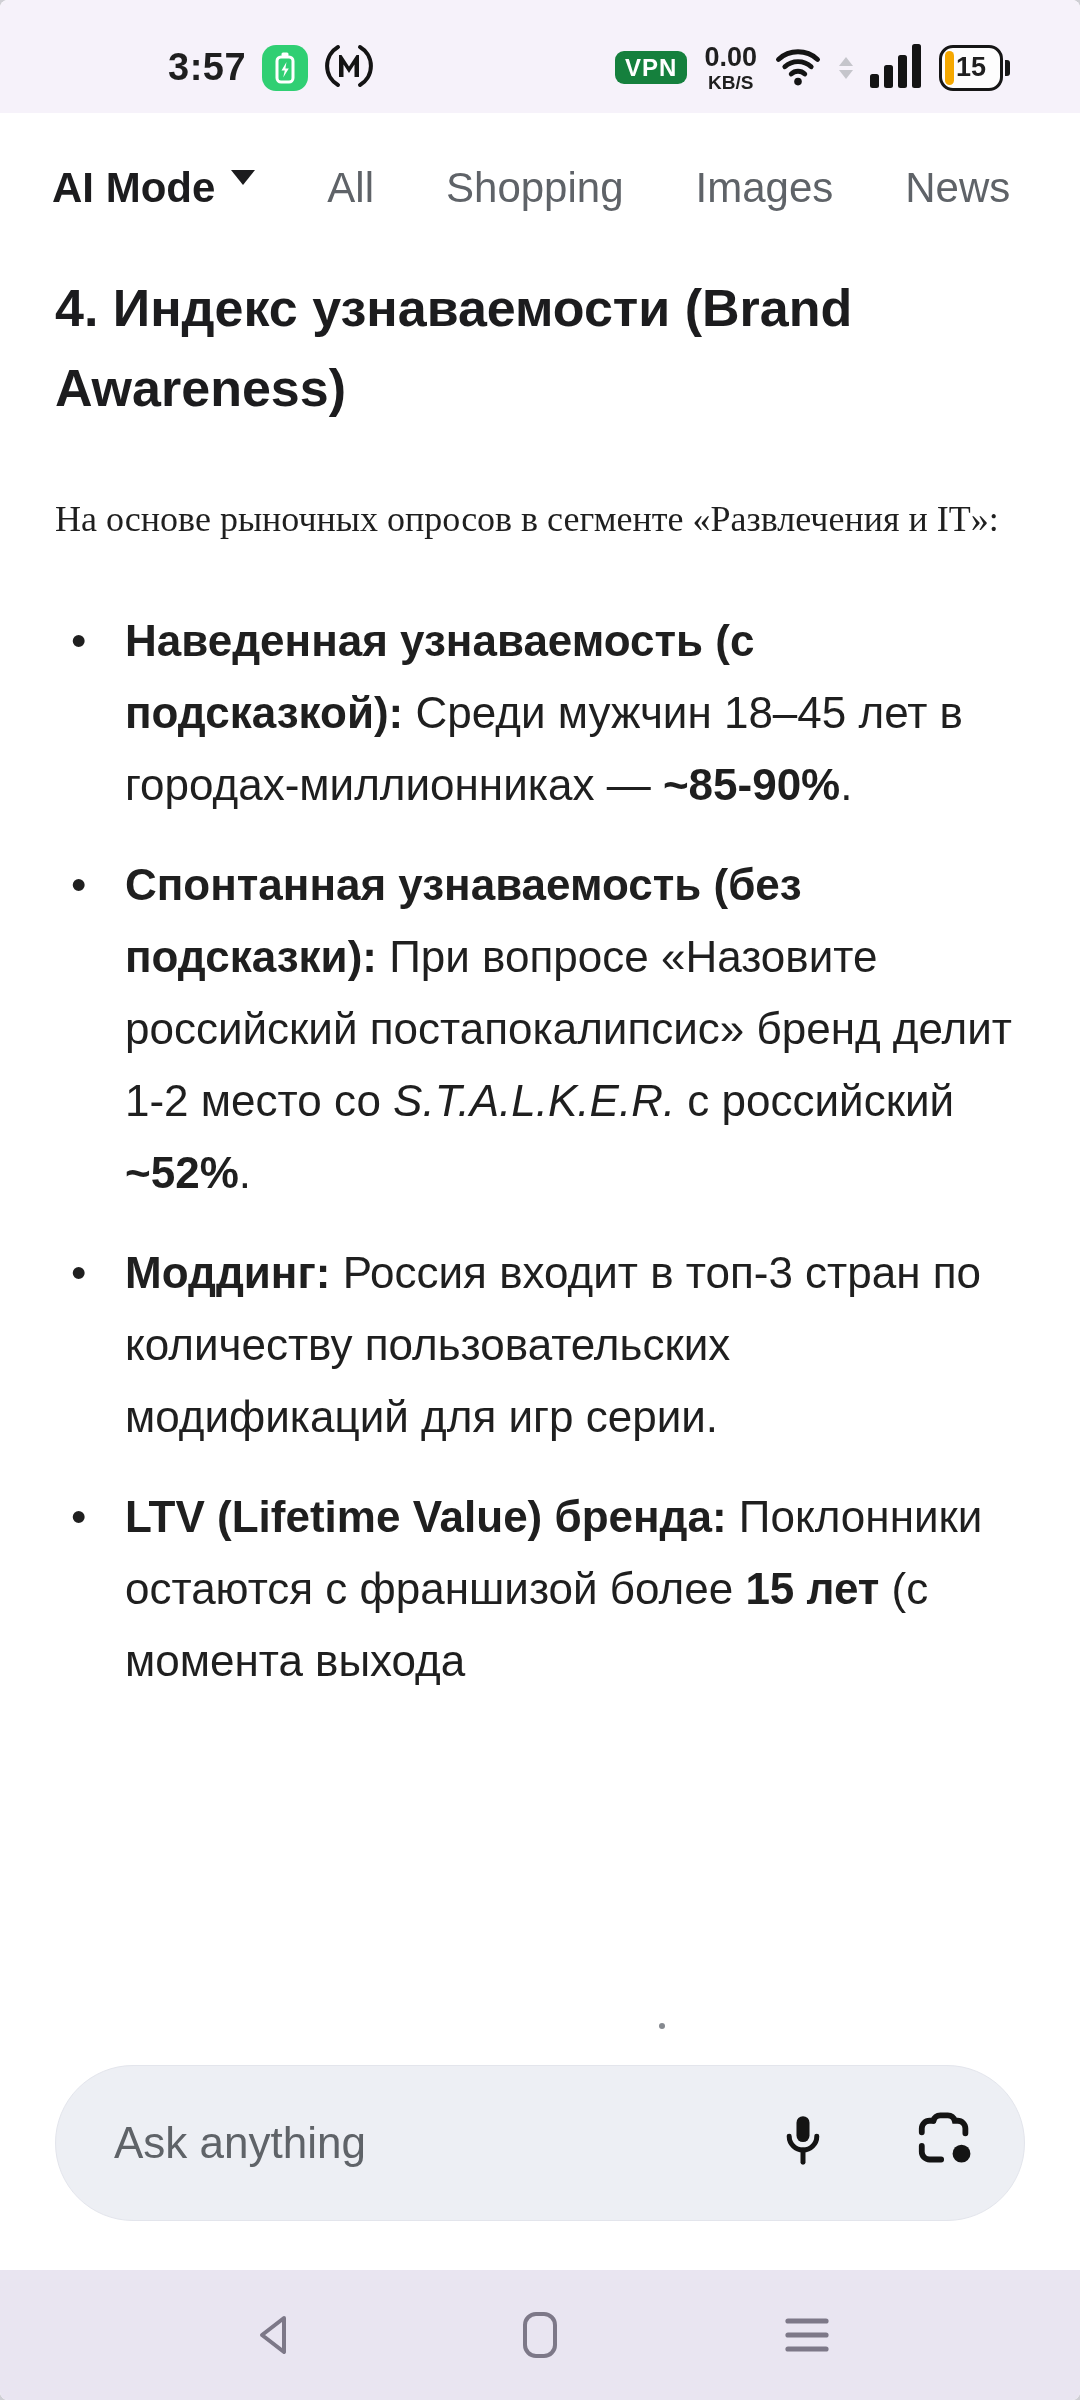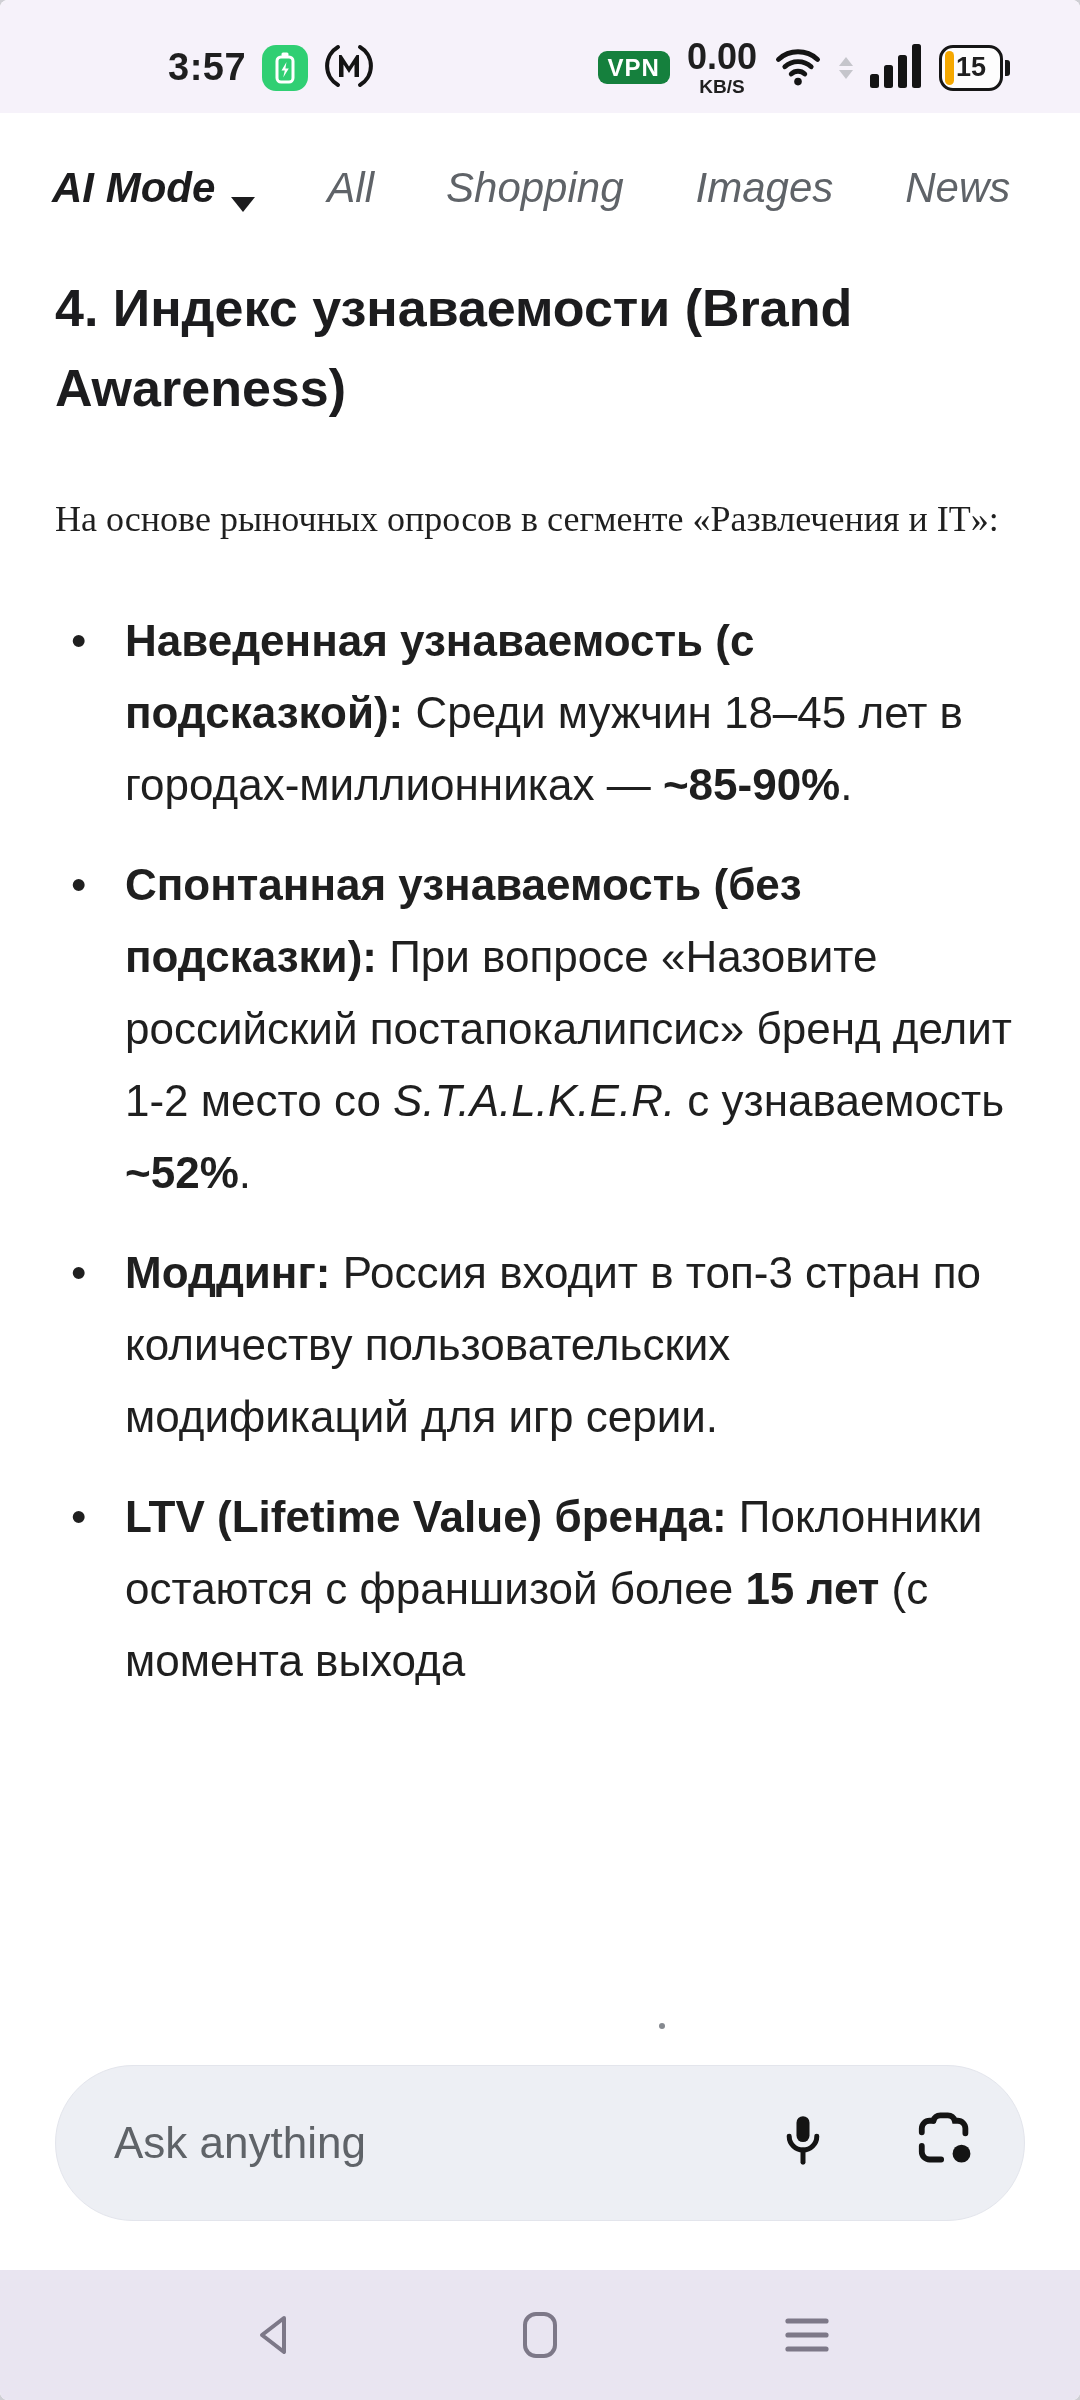--- a/index.html
+++ b/index.html
@@ -19,39 +19,39 @@
     padding:22px 70px 0 168px;
   }
   .sb-left{display:flex;align-items:center;gap:16px;}
   .sb-time{font-size:38px;font-weight:600;letter-spacing:.5px;}
   .chg-badge{width:46px;height:46px;border-radius:14px;background:var(--battery-green,#30cf73);
     display:flex;align-items:center;justify-content:center;}
   .sb-right{display:flex;align-items:center;gap:17px;}
   .vpn-badge{background:#15803d;color:#fff;font-size:24px;font-weight:700;
     padding:4px 10px;border-radius:9px;letter-spacing:1px;line-height:1;height:33px;display:flex;align-items:center;}
   .net-speed{display:flex;flex-direction:column;align-items:center;line-height:1;}
-  .net-speed .val{font-size:36px;font-weight:700;}
+  .net-speed .val{font-size:27px;font-weight:700;}
   .net-speed .unit{font-size:19px;font-weight:700;margin-top:2px;}
   .arrows{display:flex;flex-direction:column;gap:4px;align-items:center;}
   .tri{width:0;height:0;border-left:7px solid transparent;border-right:7px solid transparent;}
   .tri.up{border-bottom:9px solid #c5c5cb;}
   .tri.down{border-top:9px solid #c5c5cb;}
   .batt{position:relative;width:64px;height:46px;border:3.5px solid #161616;border-radius:14px;
     display:flex;align-items:center;justify-content:center;background:#fdfdfd;}
   .batt-fill{position:absolute;left:3px;top:3px;bottom:3px;width:9px;border-radius:5px;
     background:var(--battery-orange,#f5a800);}
   .batt-num{position:relative;font-size:27px;font-weight:600;z-index:1;}
   .batt-nub{width:5px;height:16px;background:#161616;border-radius:0 3px 3px 0;margin-left:2px;}
   .batt-wrap{display:flex;align-items:center;}
   
   .tab-bar{
     position:absolute;top:113px;left:0;width:1080px;height:140px;
     display:flex;align-items:center;gap:72px;padding:10px 50px 0 52px;background:#fff;
   }
-  .tab{font-size:42px;color:var(--text-secondary,#5f6368);display:flex;align-items:flex-end;white-space:nowrap;cursor:pointer;font-style:italic;}
+  .tab{font-size:42px;color:var(--text-secondary,#5f6368);display:flex;align-items:flex-start;white-space:nowrap;cursor:pointer;}
   .tab.active{color:#1c1c1e;font-weight:600;}
   .caret{width:0;height:0;border-left:12px solid transparent;border-right:12px solid transparent;
     border-top:15px solid #1c1c1e;margin-left:16px;margin-top:6px;}
   
   .content{position:absolute;top:253px;left:0;width:1080px;height:1778px;
     padding:0 55px;overflow:hidden;}
   .h{font-size:52px;line-height:80px;font-weight:700;margin:36px 0 55px;color:#1c1c1e;}
   .h:first-child{margin-top:15px;}
   .p{font-size:36px;line-height:72px;margin:0 0 50px;font-family:Liberation Serif, serif;}
   .bullet{display:flex;margin:0 0 28px;}
@@ -152,21 +152,21 @@
 
   <div class="content" id="content">
       <div class="h">4. Индекс узнаваемости (Brand Awareness)</div>
       <div class="p"><span>На основе рыночных опросов в сегменте «Развлечения и IT»:</span></div>
       <div class="bullet">
         <span class="marker">•</span>
         <span class="btext"><span class="b">Наведенная узнаваемость (с подсказкой): </span><span>Среди мужчин 18–45 лет в городах-миллионниках — </span><span class="b">~85-90%</span><span>.</span></span>
       </div>
       <div class="bullet">
         <span class="marker">•</span>
-        <span class="btext"><span class="b">Спонтанная узнаваемость (без подсказки): </span><span>При вопросе «Назовите российский постапокалипсис» бренд делит 1-2 место со </span><span class="i">S.T.A.L.K.E.R.</span><span> с узнаваемость </span><span class="b">~52%</span><span>.</span></span>
+        <span class="btext"><span class="b">Спонтанная узнаваемость (без подсказки): </span><span>При вопросе «Назовите российский постапокалипсис» бренд делит 1-2 место со </span><span class="i">S.T.A.L.K.E.R.</span><span> с российский </span><span class="b">~52%</span><span>.</span></span>
       </div>
       <div class="bullet">
         <span class="marker">•</span>
         <span class="btext"><span class="b">Моддинг: </span><span>Россия входит в топ-3 стран по количеству пользовательских модификаций для игр серии.</span></span>
       </div>
       <div class="bullet">
         <span class="marker">•</span>
         <span class="btext"><span class="b">LTV (Lifetime Value) бренда: </span><span>Поклонники остаются с франшизой более </span><span class="b">15 лет</span><span> (с момента выхода</span></span>
       </div>
     </div>

